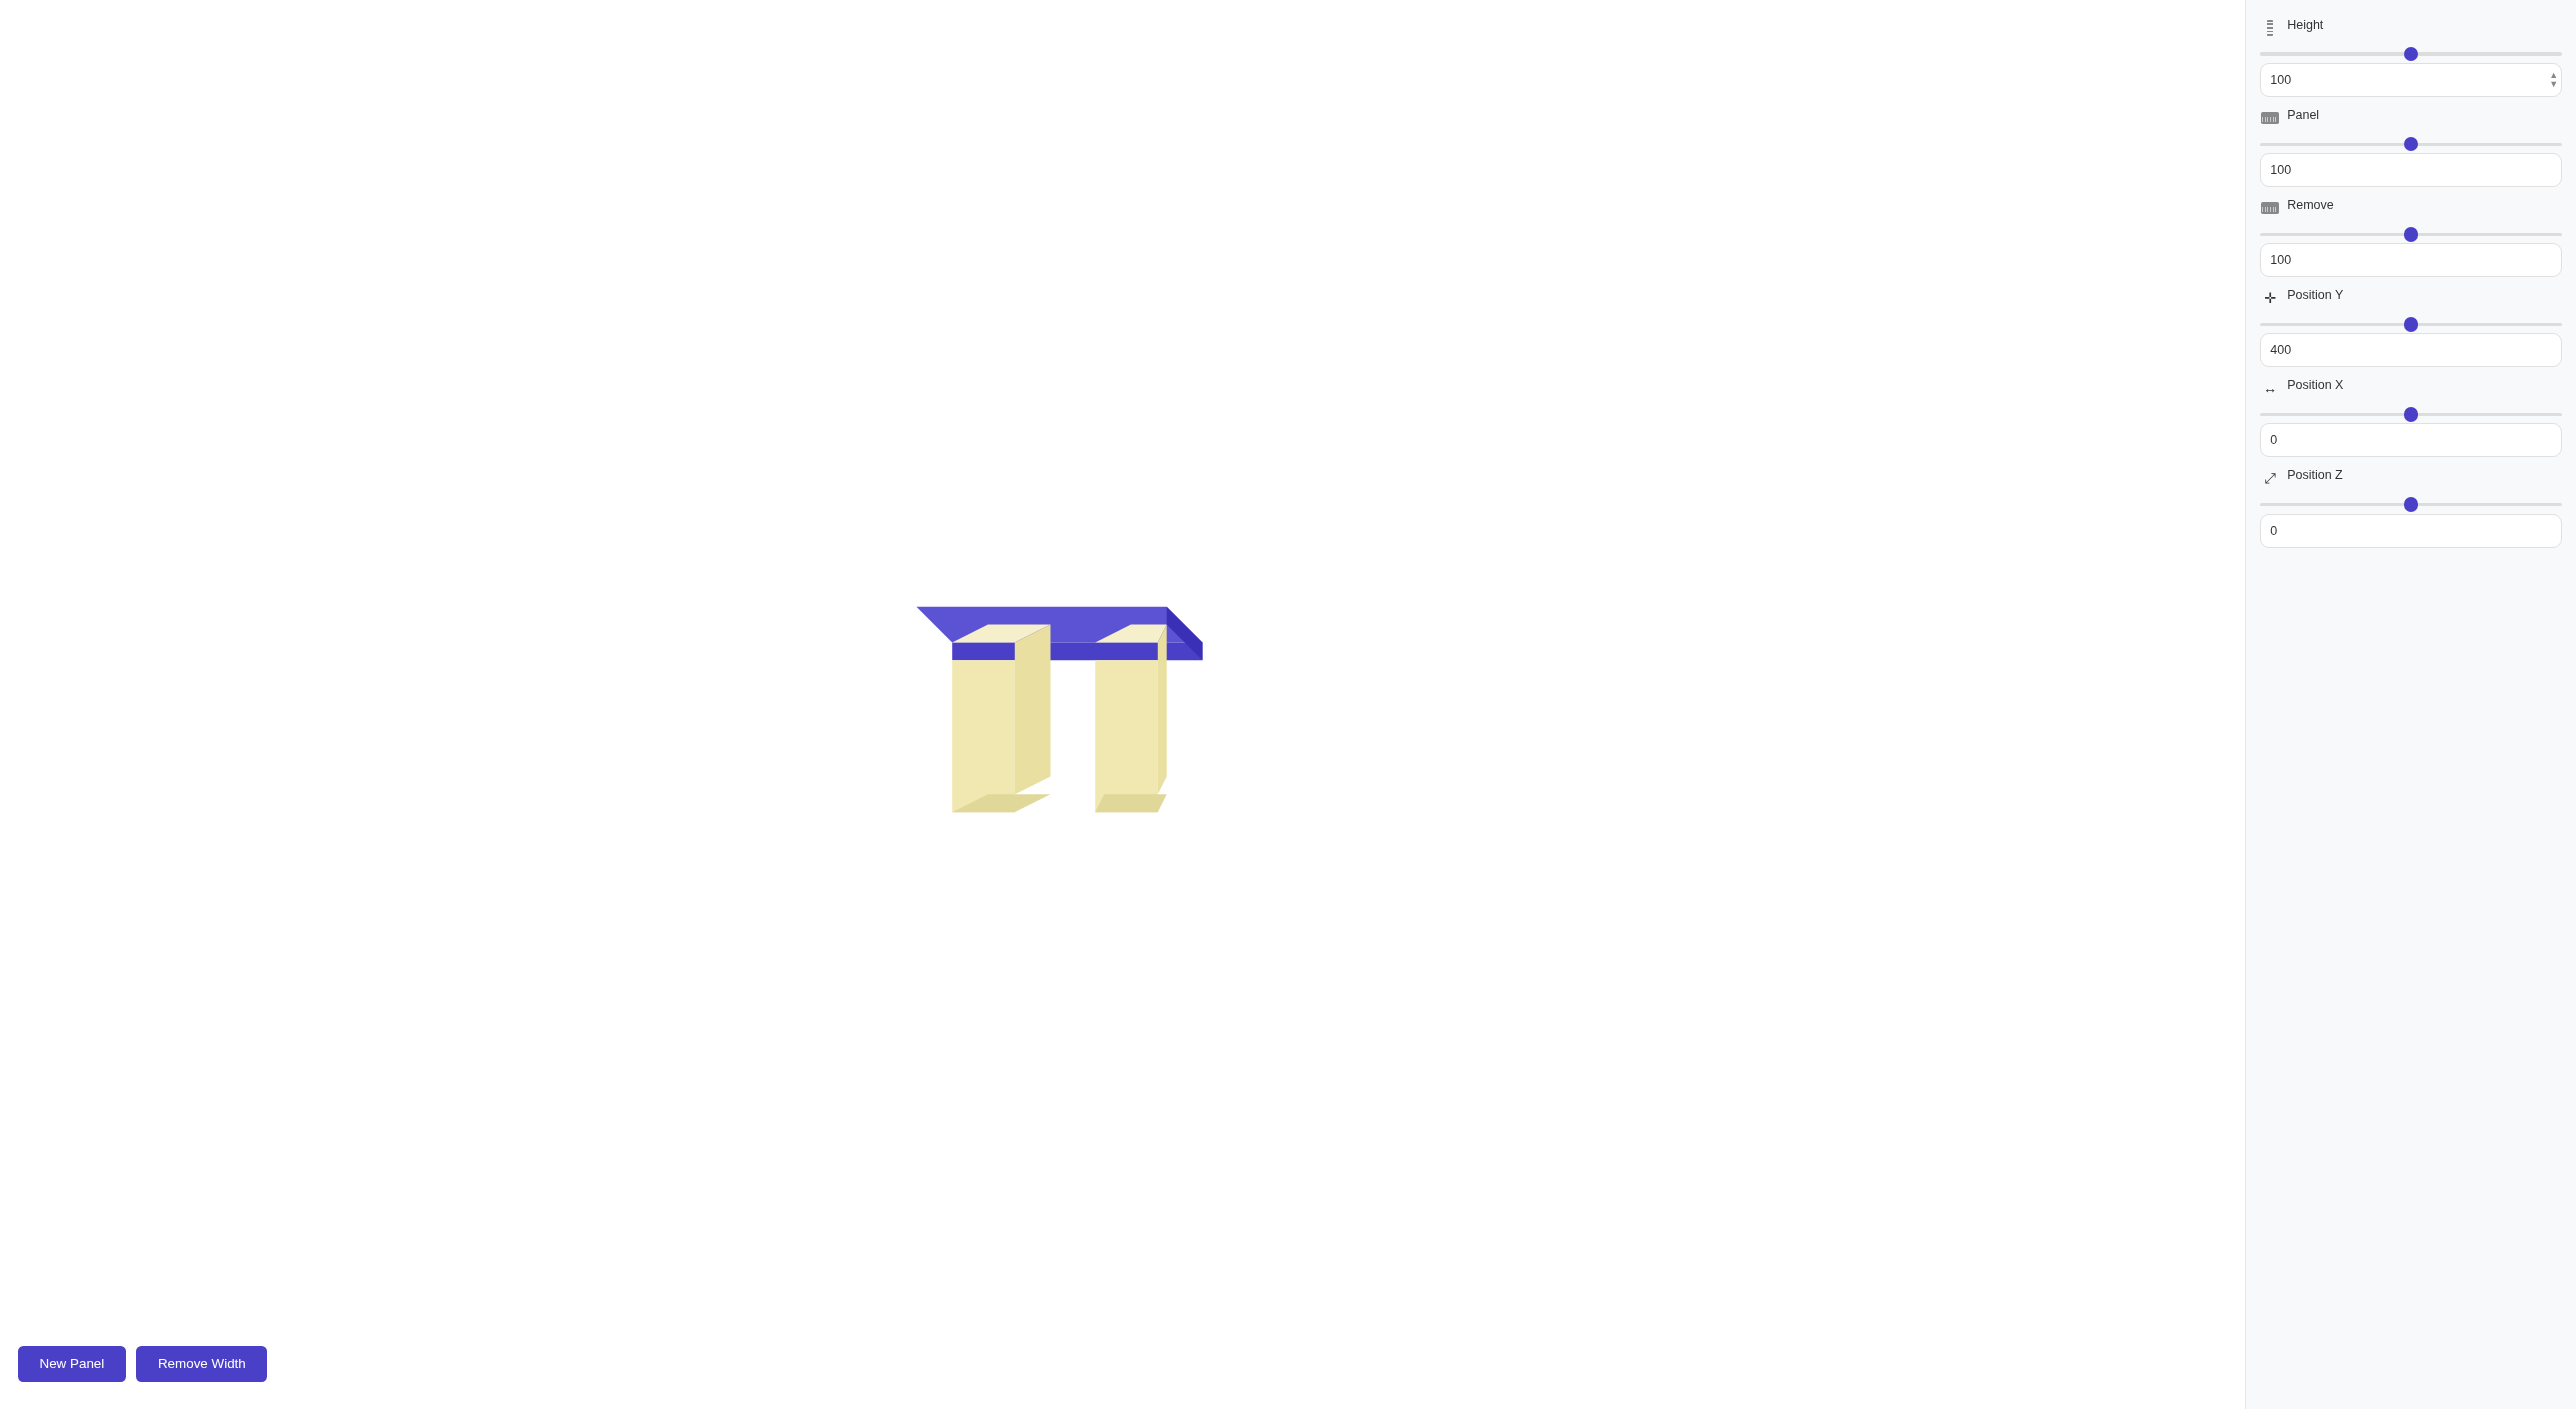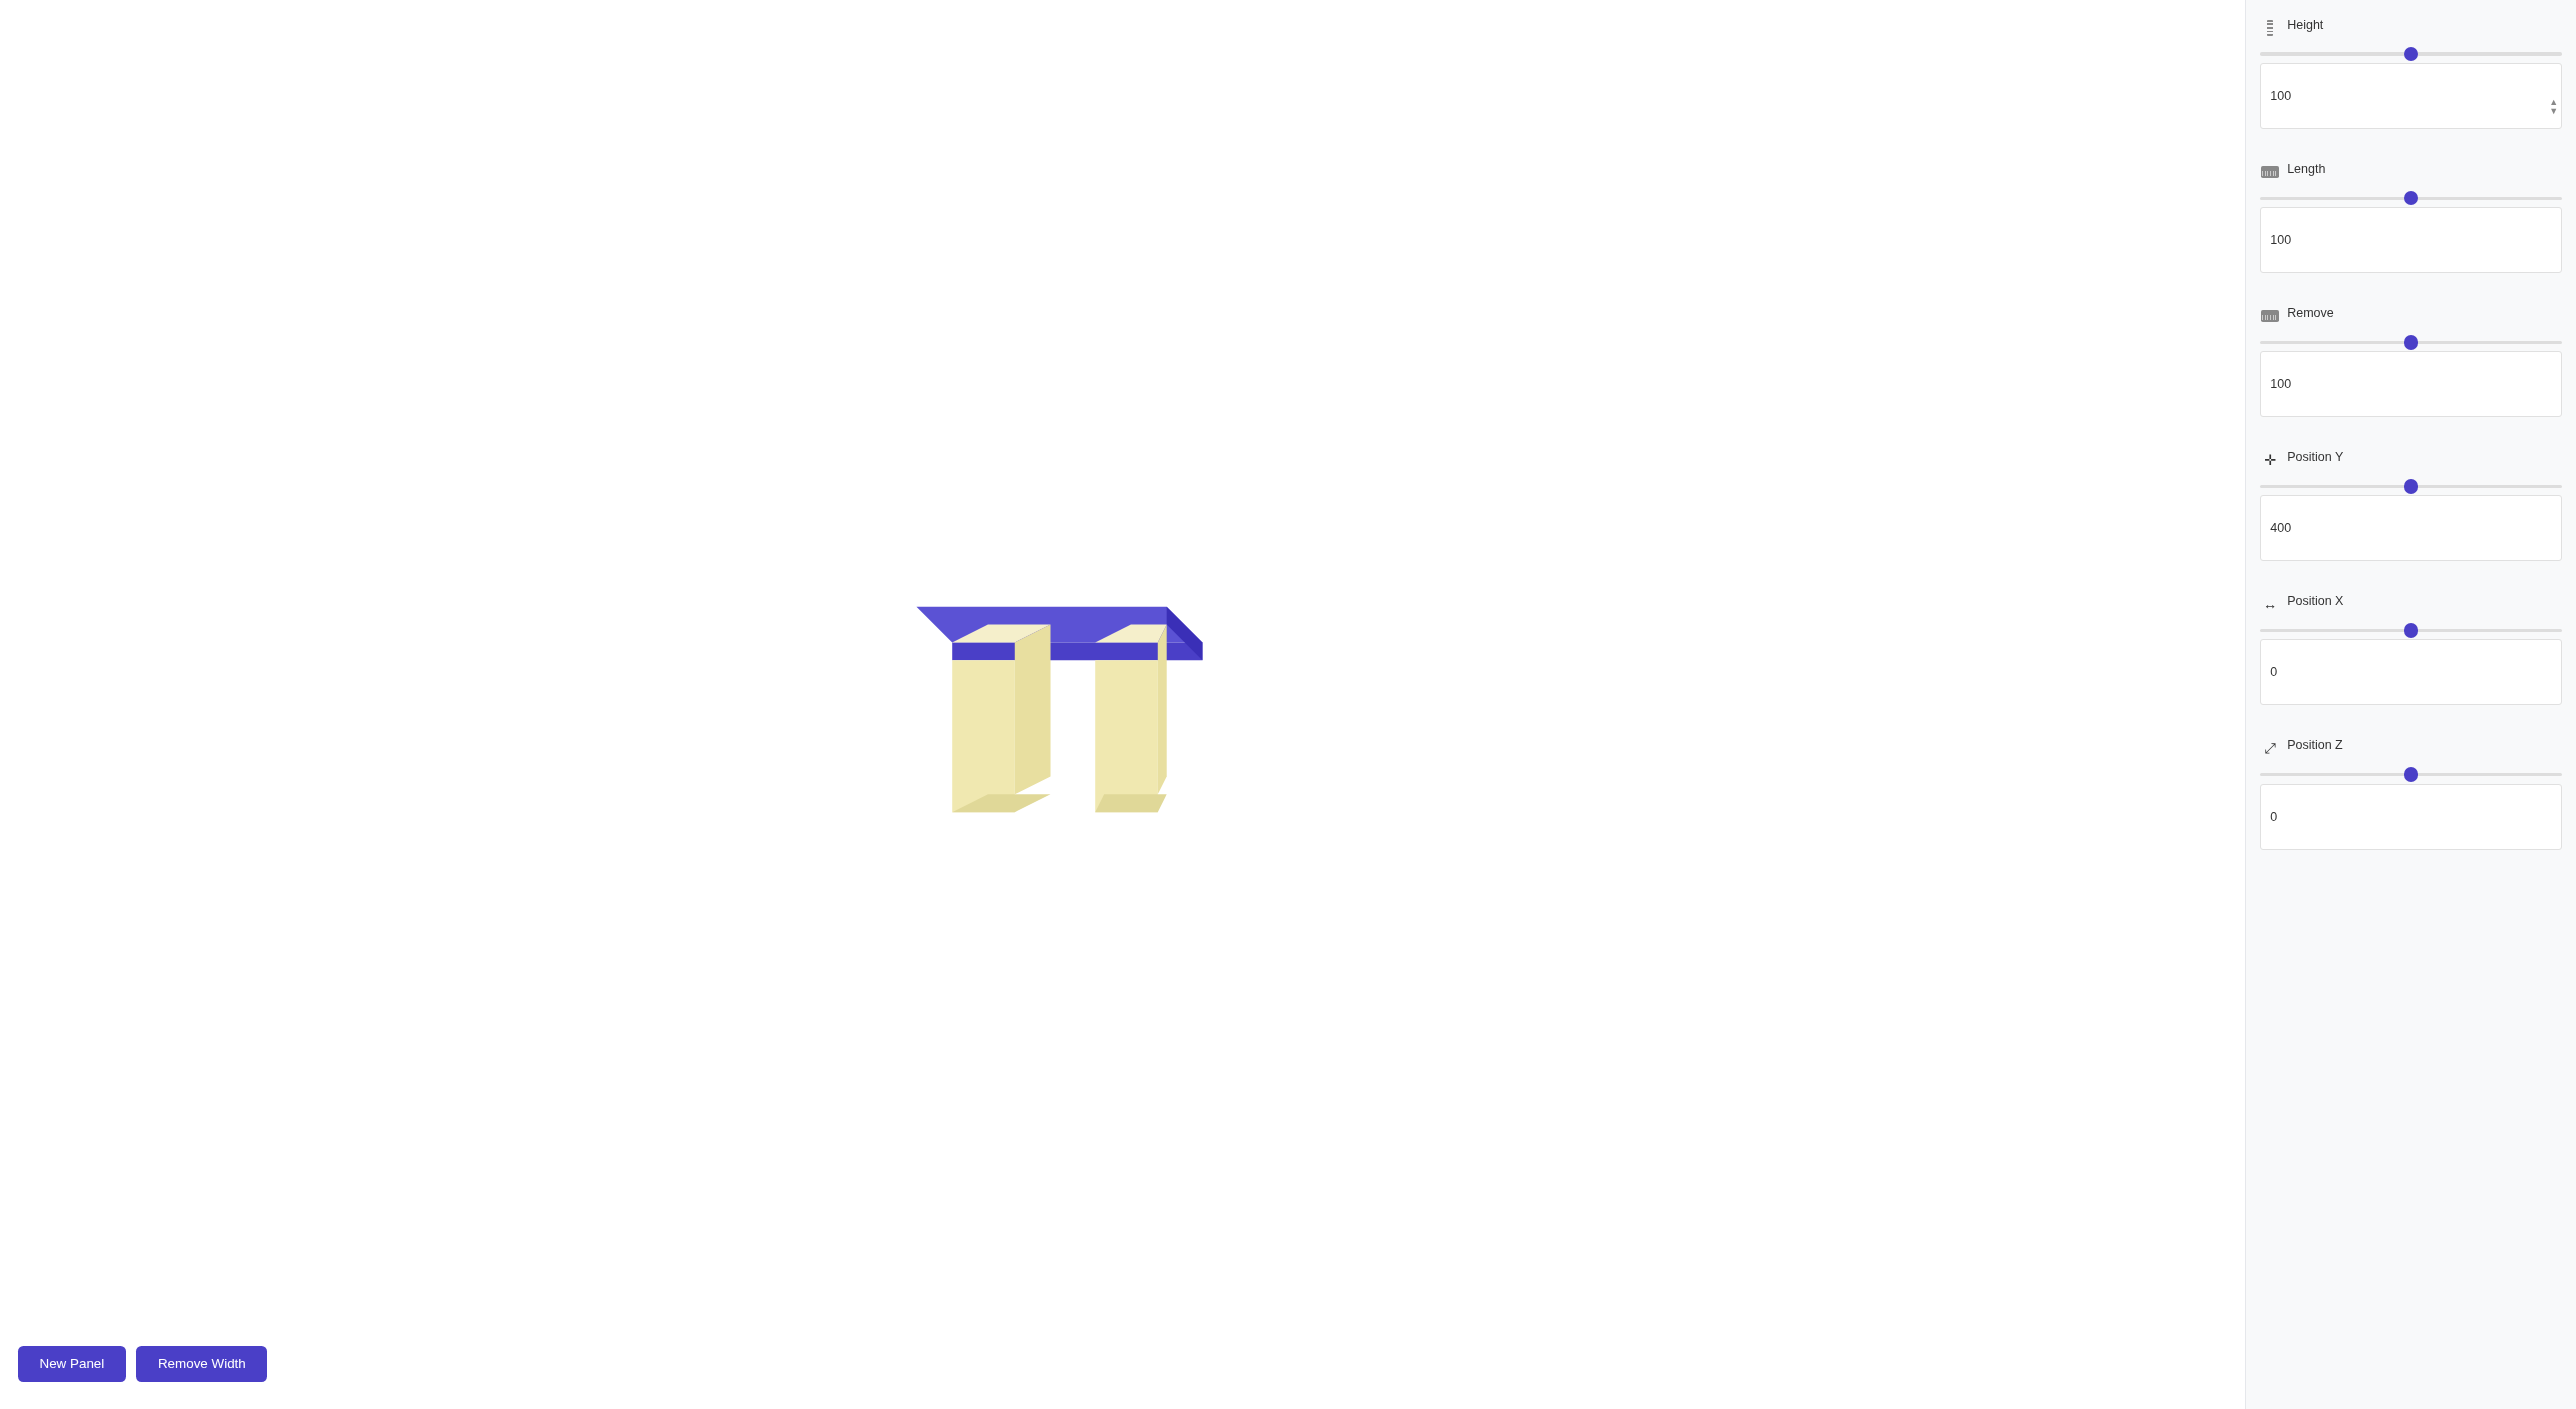--- a/index.html
+++ b/index.html
@@ -137,28 +137,28 @@
       width: 14.3px;
       height: 14.3px;
       border-radius: 50%;
       background: #4a3fc7;
       cursor: pointer;
       border: none;
     }
 
     .number-input {
       width: 100%;
-      padding: 25px 9px;
+      padding: 9px 9px;
       border: 0.9px solid #e0e0e0;
-      border-radius: 3px;
+      border-radius: 9px;
       font-size: 12.5px;
       color: #333;
       background: #fff;
       outline: none;
-      margin-bottom: 22px;
+      margin-bottom: 0;
     }
 
     .number-input-wrapper {
       position: relative;
     }
 
     .spin-buttons {
       position: absolute;
       right: 3.6px;
       top: 50%;
@@ -244,21 +244,21 @@
         <button class="spin-btn">▼</button>
       </div>
     </div>
   </div>
 
   <div class="control-group">
     <div class="control-label">
       <div class="icon-placeholder">
         <div class="ruler-icon"></div>
       </div>
-      <span>Length</span>
+      <span>Panel</span>
     </div>
     <input type="range" min="0" max="200" value="100" style="margin-bottom: 7.2px;">
     <input type="number" class="number-input" value="100" style="">
   </div>
 
   <div class="control-group">
     <div class="control-label">
       <div class="icon-placeholder">
         <div class="ruler-icon"></div>
       </div>

